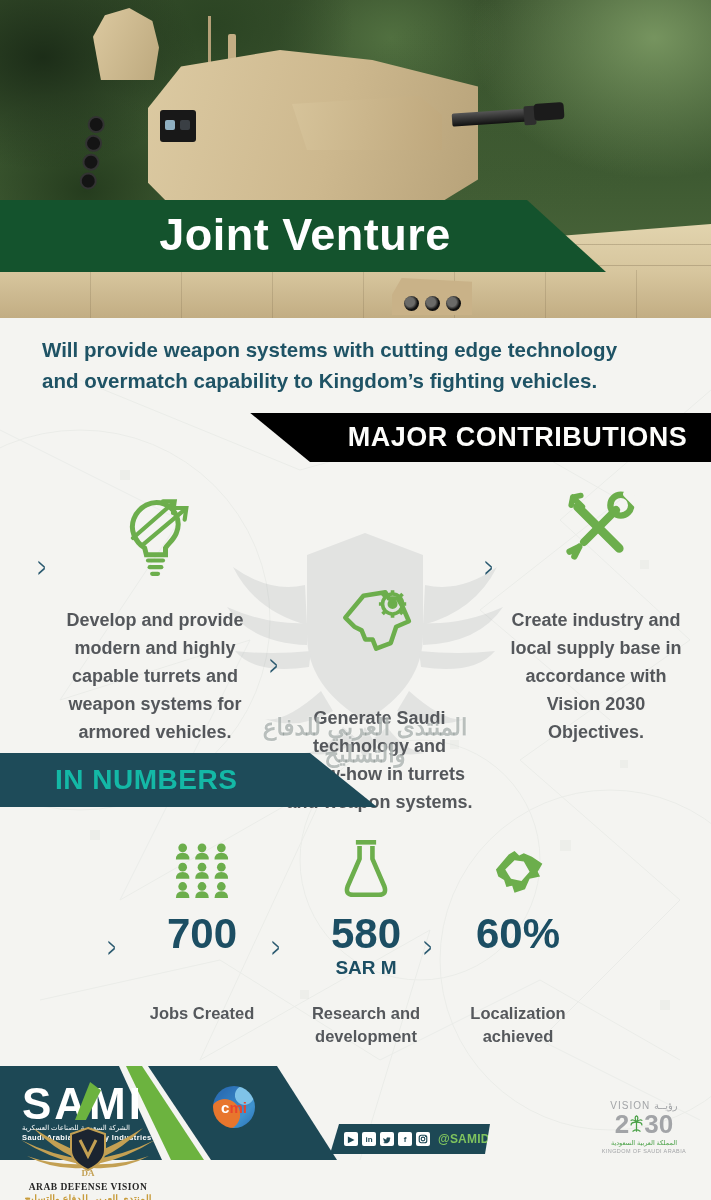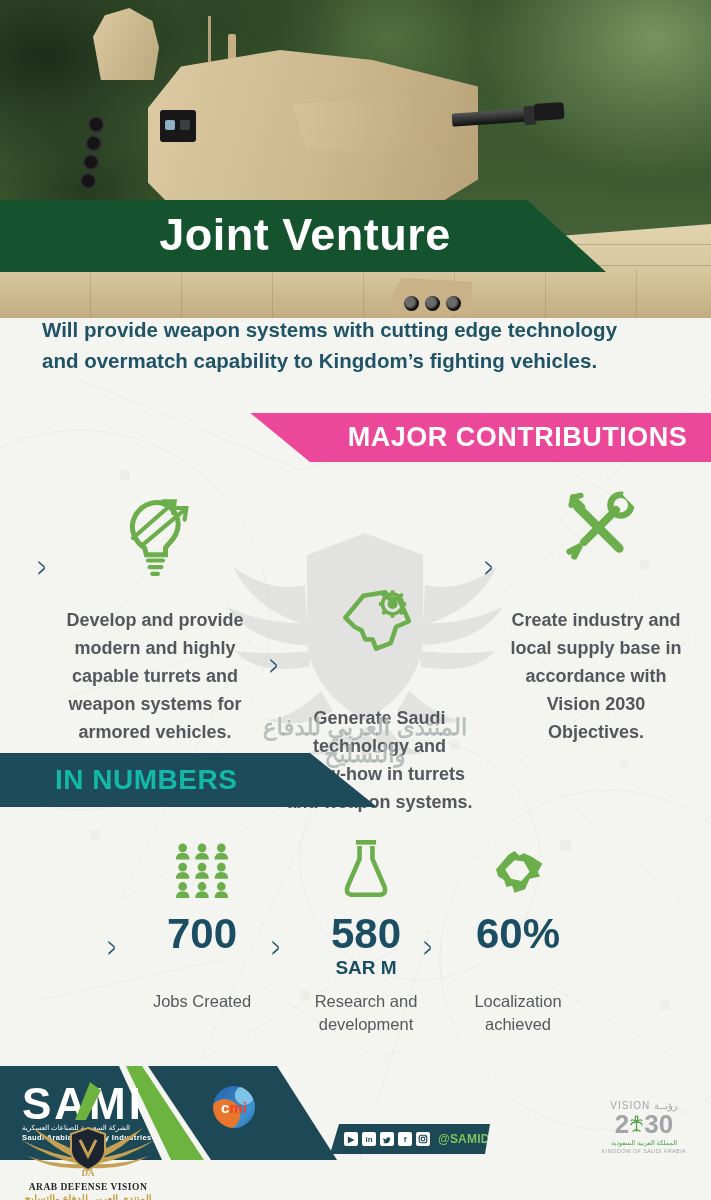--- a/index.html
+++ b/index.html
@@ -51,46 +51,46 @@
   .headlights{left:392px;top:278px;width:80px;height:37px;background:#c9b288;
     clip-path:polygon(0 45%,12% 0,100% 10%,100% 100%,0 100%);display:flex;gap:6px;
     align-items:flex-end;justify-content:center;padding-bottom:4px;box-sizing:border-box;}
   .lamp{width:15px;height:15px;border-radius:50%;background:radial-gradient(circle at 40% 40%,#6a6a68 0 35%,#101010 60%);}
 
   
   .jv-banner{left:0;top:200px;width:711px;height:72px;background:#14532d;z-index:3;
     clip-path:polygon(0 0,527px 0,606px 100%,0 100%);}
   .jv-title{left:120px;top:0;width:370px;height:72px;line-height:70px;text-align:center;
     color:#fff;font-size:45px;font-weight:700;letter-spacing:.5px;}
-  .mc-banner{left:0;top:413px;width:711px;height:49px;background:#ec4899;z-index:3;
+  .mc-banner{left:0;top:413px;width:711px;height:49px;background:#000000;z-index:3;
     clip-path:polygon(35.2% 0,100% 0,100% 100%,43.6% 100%);
     filter:drop-shadow(-6px 4px 0 #fbfcf8) drop-shadow(-1px 1px 0 #dde3d5);}
   .mc-title{left:330px;top:0;width:375px;height:49px;line-height:49px;text-align:center;
     color:#fdfdfb;font-size:27px;font-weight:700;letter-spacing:.5px;}
   .in-banner{left:0;top:753px;width:711px;height:54px;background:#1e4b59;z-index:3;
     clip-path:polygon(0 0,310px 0,377px 100%,0 100%);
     filter:drop-shadow(6px 4px 0 #fbfcf8) drop-shadow(1px 1px 0 #dde3d5);}
   .in-title{left:55px;top:0;width:260px;height:54px;line-height:54px;
     color:#14b8a6;font-size:28px;font-weight:700;letter-spacing:.5px;}
 
   
-  .intro{left:42px;top:314px;width:640px;color:#1f5365;font-size:20.5px;font-weight:700;
+  .intro{left:42px;top:334px;width:640px;color:#1f5365;font-size:20.5px;font-weight:700;
     line-height:31px;z-index:2;}
   .contrib-icon{display:flex;justify-content:center;align-items:center;z-index:2;}
   .contrib-text{z-index:2;text-align:center;color:#54575b;font-size:18px;font-weight:700;line-height:28px;}
   .chev{position:absolute;left:-4px;top:4px;color:#2b5a70;font-size:19px;font-weight:400;
     transform:scale(.7,1.5);transform-origin:center;}
   .chev2{position:absolute;color:#2b5a70;font-size:19px;font-weight:400;transform:scale(.7,1.5);}
 
   
   .stat{position:absolute;top:834px;width:160px;text-align:center;z-index:4;}
   .stat-icon{height:66px;display:flex;justify-content:center;align-items:flex-end;}
   .stat-num{margin-top:12px;color:#1c4e63;font-size:42px;font-weight:700;line-height:44px;position:relative;}
   .stat-unit{height:26px;color:#1c4e63;font-size:19px;font-weight:700;line-height:24px;}
-  .stat-label{margin-top:8px;color:#55585c;font-size:16.5px;font-weight:400;line-height:23px;}
+  .stat-label{margin-top:20px;color:#55585c;font-size:16.5px;font-weight:700;line-height:23px;}
   .stat .chev2{left:2px;top:14px;}
 
   
   .wm-center{left:225px;top:515px;width:280px;height:250px;z-index:1;opacity:.16;}
   .wm-text{left:232px;top:714px;width:266px;text-align:center;z-index:2;
     font-size:23px;font-weight:700;color:rgba(130,140,136,.55);
     text-shadow:0 0 2px rgba(255,255,255,.9);}
   .adf{left:8px;top:1126px;width:160px;text-align:center;z-index:6;}
   .adf-name{font-family:"Liberation Serif",serif;font-size:9.5px;font-weight:700;color:#262626;letter-spacing:.5px;}
   .adf-ar{font-size:10px;font-weight:700;color:#c89c3c;margin-top:1px;}

